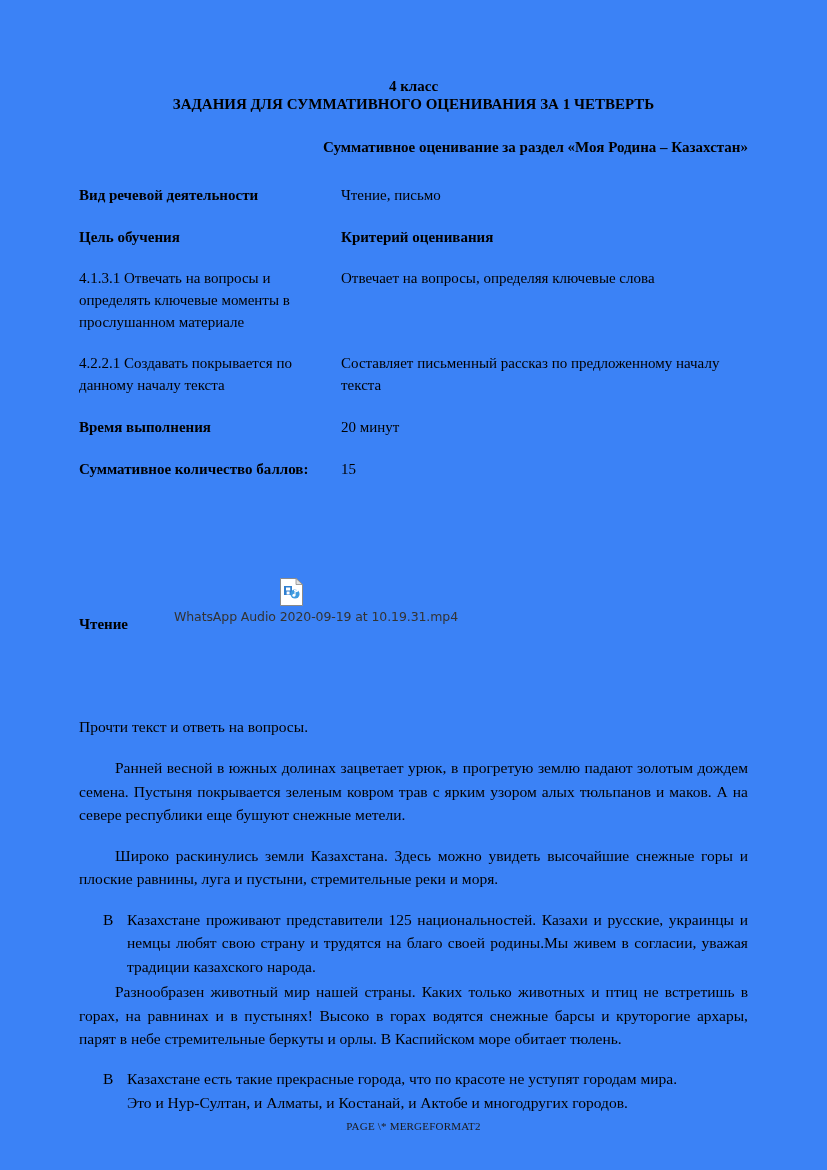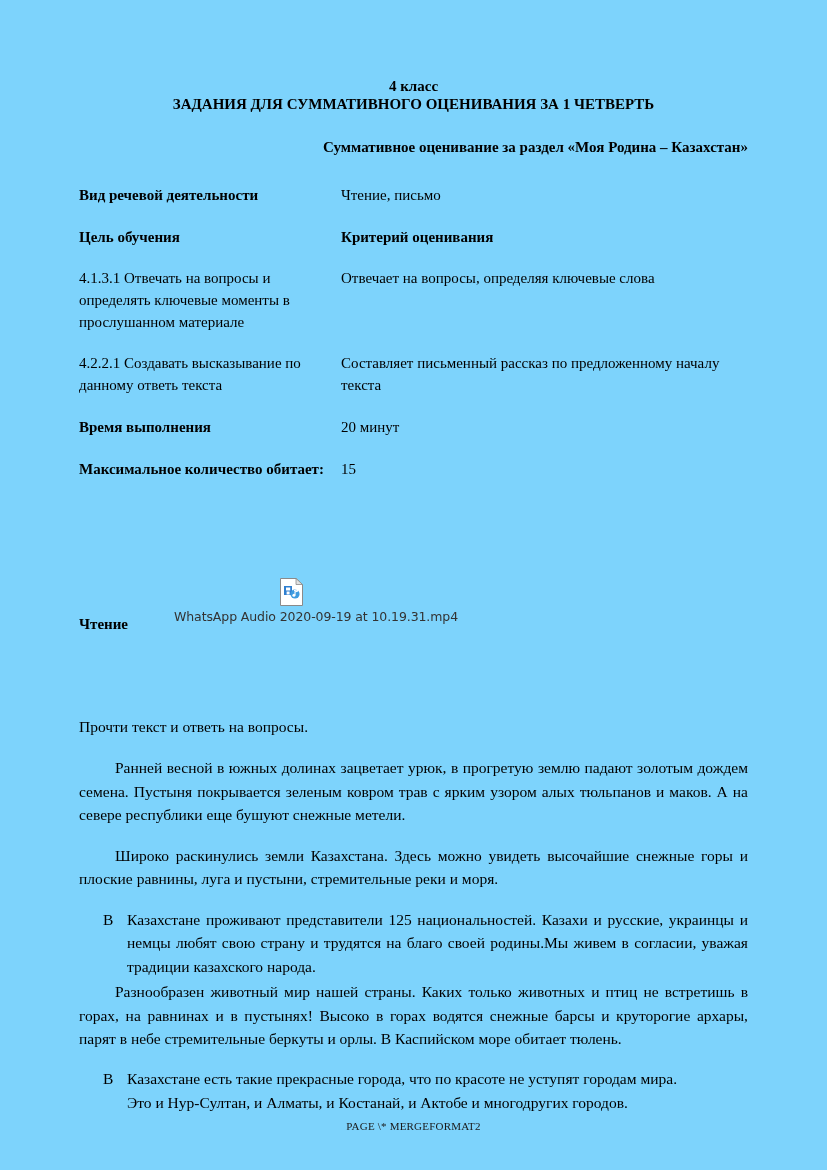--- a/index.html
+++ b/index.html
@@ -11,21 +11,21 @@
   body {
     font-family: "Liberation Serif", "DejaVu Serif", serif;
     color: #000000;
     -webkit-font-smoothing: antialiased;
   }
   .page {
     position: relative;
     width: 827px;
     height: 1170px;
     margin: 0 auto;
-    background: #7dd3fc;
+    background: #3b82f6;
     overflow: hidden;
     box-sizing: border-box;
   }
   .content {
     position: absolute;
     left: 79px;
     top: 0;
     width: 669px;
   }
 
@@ -174,40 +174,40 @@
           <td class="col-label">
             <span class="val">4.1.3.1 Отвечать на вопросы и определять ключевые моменты в прослушанном материале</span>
           </td>
           <td class="col-value val-just">
             <span class="val">Отвечает на вопросы, определяя ключевые слова</span>
           </td>
         </tr>
 
         <tr class="row-gap-b">
           <td class="col-label">
-            <span class="val">4.2.2.1 Создавать высказывание по данному ответь текста</span>
+            <span class="val">4.2.2.1 Создавать покрывается по данному началу текста</span>
           </td>
           <td class="col-value">
             <span class="val">Составляет    письменный рассказ по предложенному началу текста</span>
           </td>
         </tr>
 
 
         <tr class="row-gap-c">
           <td class="col-label">
             <span class="lbl">Время выполнения</span>
           </td>
           <td class="col-value-near">
             <span class="val">20 минут</span>
           </td>
         </tr>
 
         <tr class="row-gap-c">
           <td class="col-label">
-            <span class="lbl">Максимальное количество обитает:</span>
+            <span class="lbl">Суммативное количество баллов:</span>
           </td>
           <td class="col-value-near">
             <span class="val">15</span>
           </td>
         </tr>
       </tbody>
     </table>
 
     <div class="attachment-zone">
       <div class="attach-icon">

